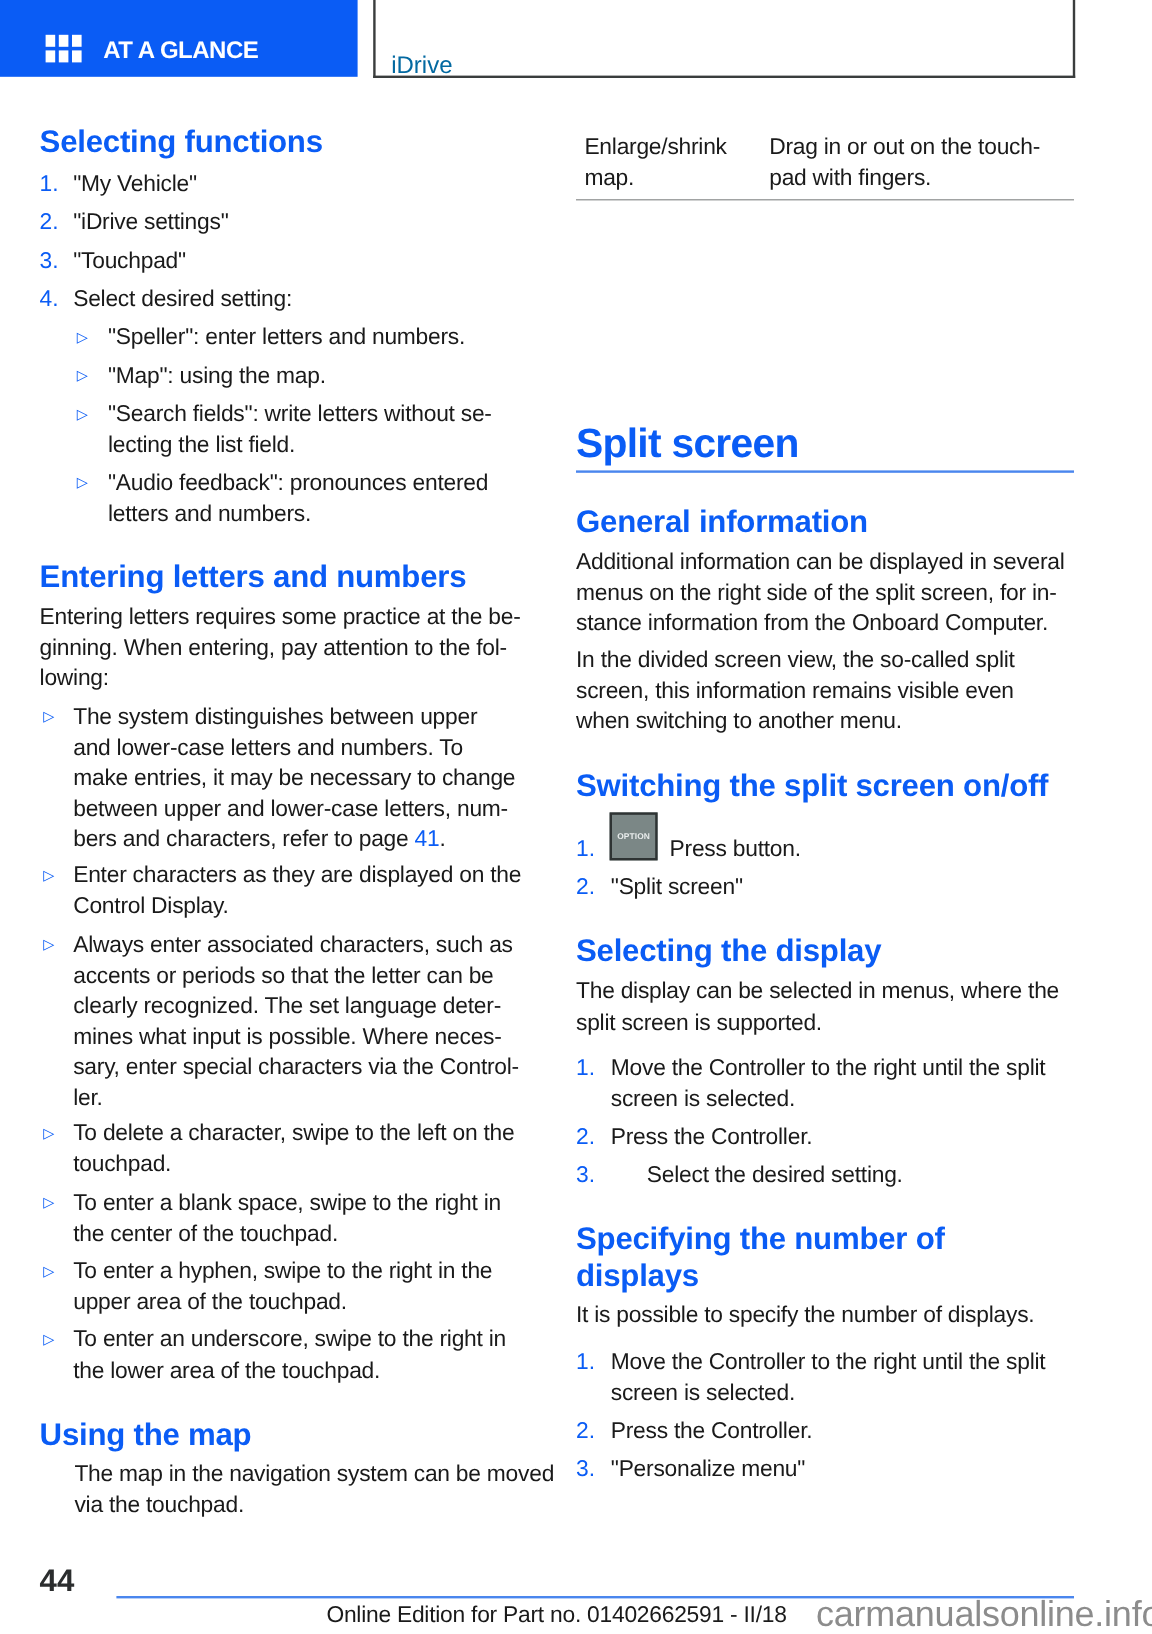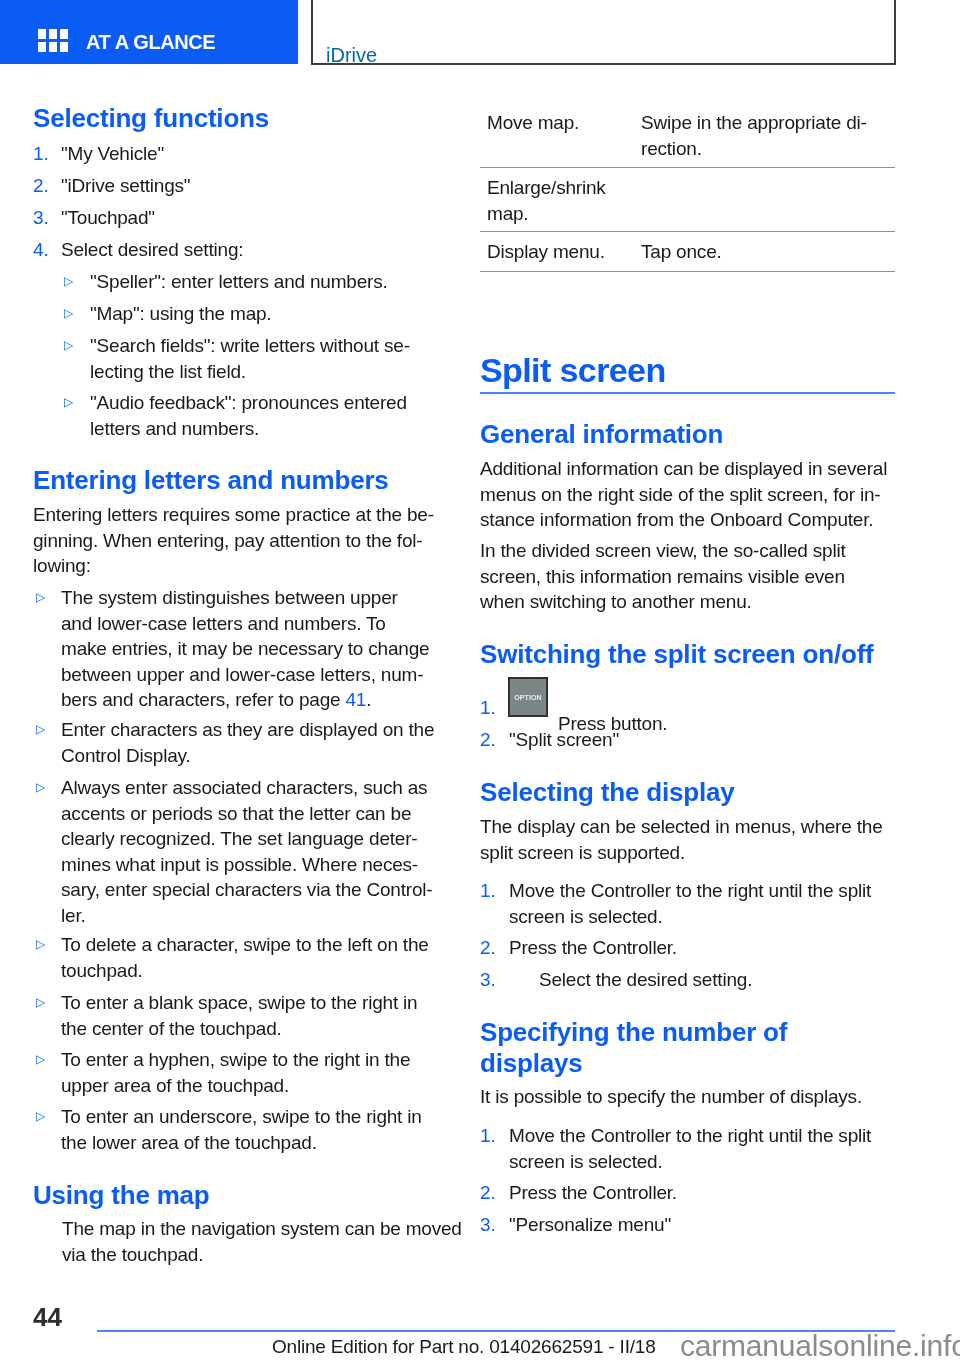--- a/index.html
+++ b/index.html
@@ -114,52 +114,45 @@
 upper area of the touchpad.</div>
 <div class="tri" style="left:36px; top:1104px;">▷</div>
 <div class="p" style="left:61px; top:1104px; width:390px; white-space:pre-line;">To enter an underscore, swipe to the right in
 the lower area of the touchpad.</div>
 
 <div class="h2" style="left:33px; top:1180px;">Using the map</div>
 <div class="p" style="left:18px; top:1216px; width:420px; white-space:pre-line;margin-left:44px;">The map in the navigation system can be moved
 via the touchpad.</div>
 
 <div class="tbl">
-  <div class="tbl-row" style="height:65px;">
-    <div class="c1" style="white-space:pre-line;">Move map.</div>
-    <div class="c2" style="white-space:pre-line;">Swipe in the appropriate di-
-rection.</div>
-  </div>
   <div class="tbl-row" style="height:64px;">
     <div class="c1" style="white-space:pre-line;">Enlarge/shrink
 map.</div>
-  </div>
-  <div class="tbl-row" style="height:40px;">
-    <div class="c1" style="white-space:pre-line;">Display menu.</div>
-    <div class="c2" style="white-space:pre-line;">Tap once.</div>
+    <div class="c2" style="white-space:pre-line;">Drag in or out on the touch-
+pad with fingers.</div>
   </div>
 </div>
 
 <div class="h1" style="left:480px; top:350px;">Split screen</div>
 <div class="split-rule"></div>
 
 <div class="h2" style="left:480px; top:419px;">General information</div>
 <div class="p" style="left:480px; top:456px; width:430px; white-space:pre-line;">Additional information can be displayed in several
 menus on the right side of the split screen, for in-
 stance information from the Onboard Computer.</div>
 <div class="p" style="left:480px; top:538px; width:430px; white-space:pre-line;">In the divided screen view, the so-called split
 screen, this information remains visible even
 when switching to another menu.</div>
 
 <div class="h2" style="left:480px; top:639px;">Switching the split screen on/off</div>
 <div class="num" style="left:480px; top:695px;">1.</div>
 <div class="opt-btn">
     <span>OPTION</span>
   </div>
-<div class="p" style="left:558px; top:695px;margin-top:16px;">Press button.</div>
+<div class="p" style="left:558px; top:695px;">Press button.</div>
 <div class="num" style="left:480px; top:727px;">2.</div>
 <div class="p" style="left:509px; top:727px;">"Split screen"</div>
 
 <div class="h2" style="left:480px; top:777px;">Selecting the display</div>
 <div class="p" style="left:480px; top:814px; width:430px; white-space:pre-line;">The display can be selected in menus, where the
 split screen is supported.</div>
 <div class="num" style="left:480px; top:878px;">1.</div>
 <div class="p" style="left:509px; top:878px; width:400px; white-space:pre-line;">Move the Controller to the right until the split
 screen is selected.</div>
 <div class="num" style="left:480px; top:935px;">2.</div>

